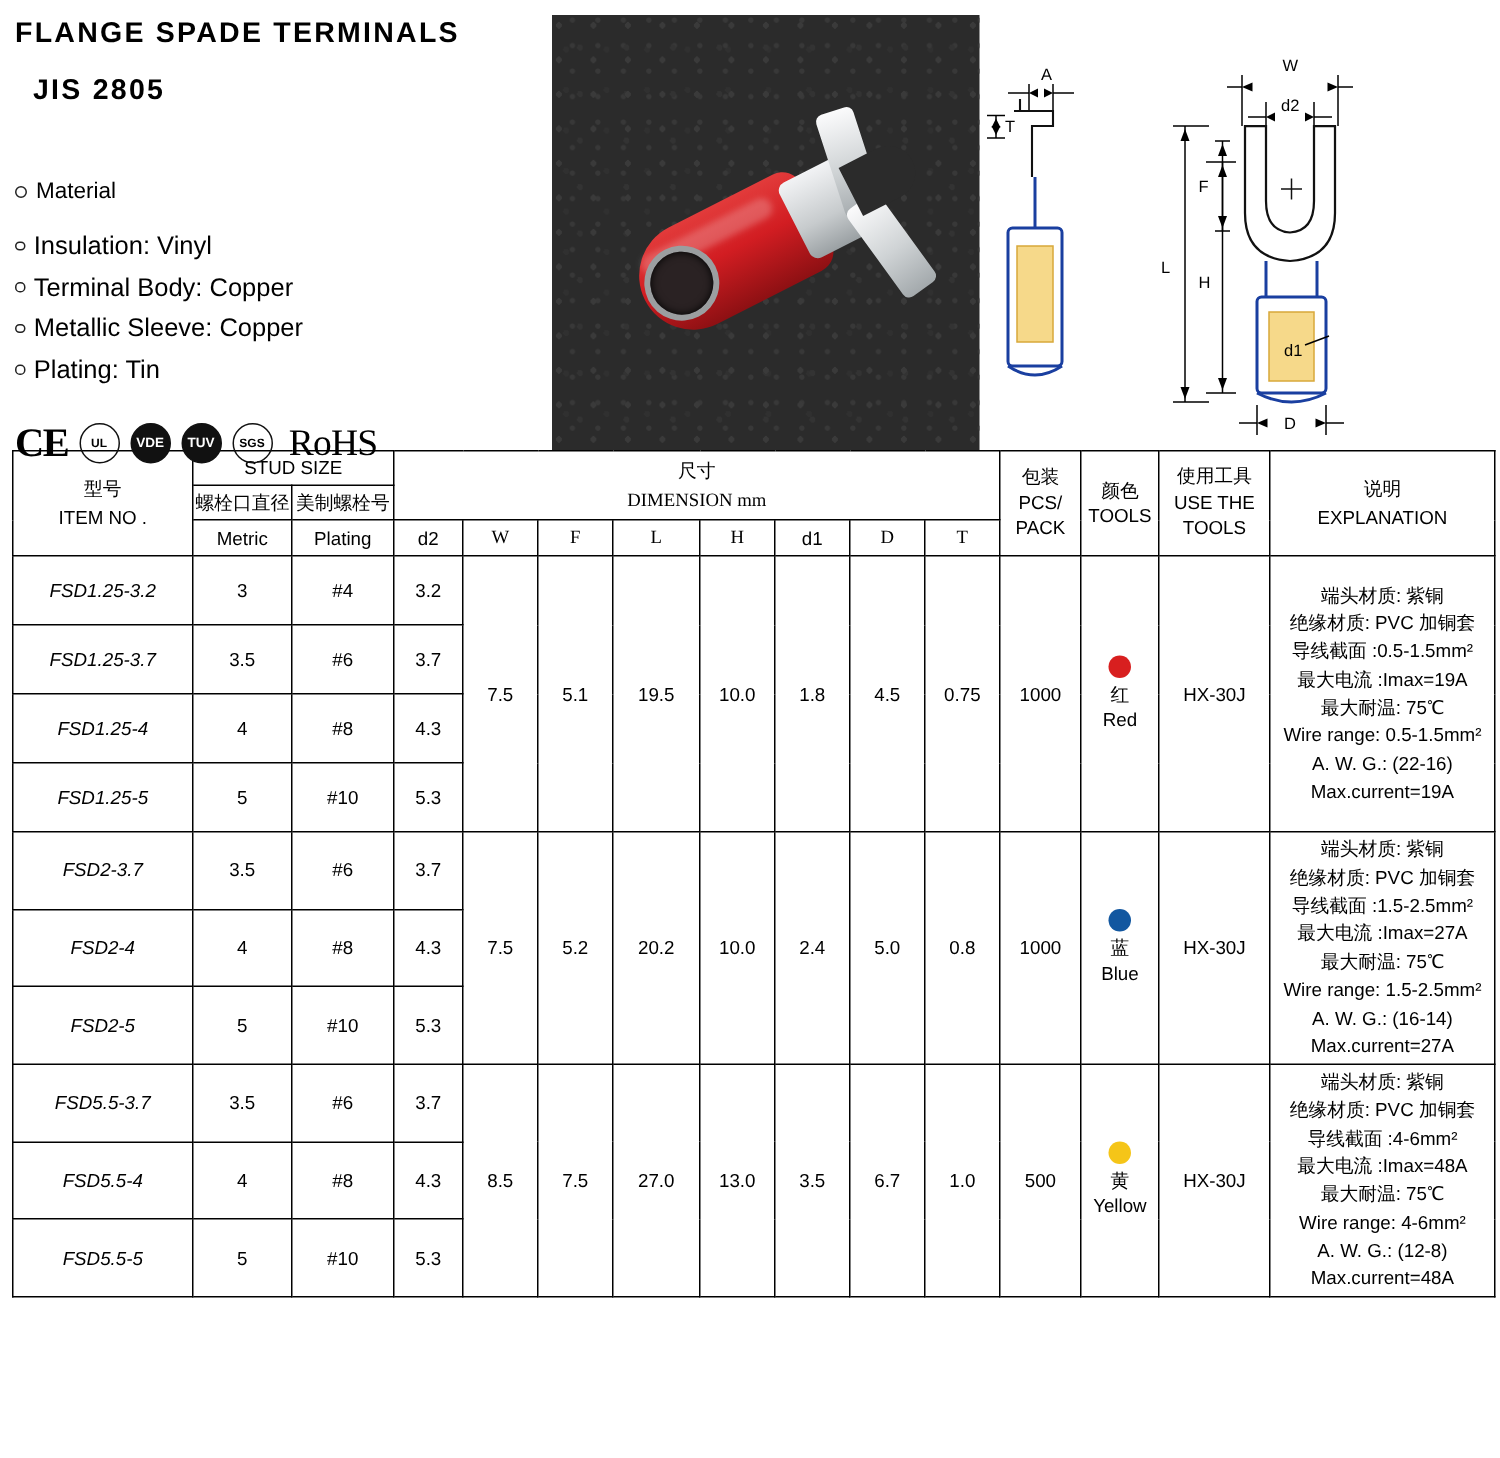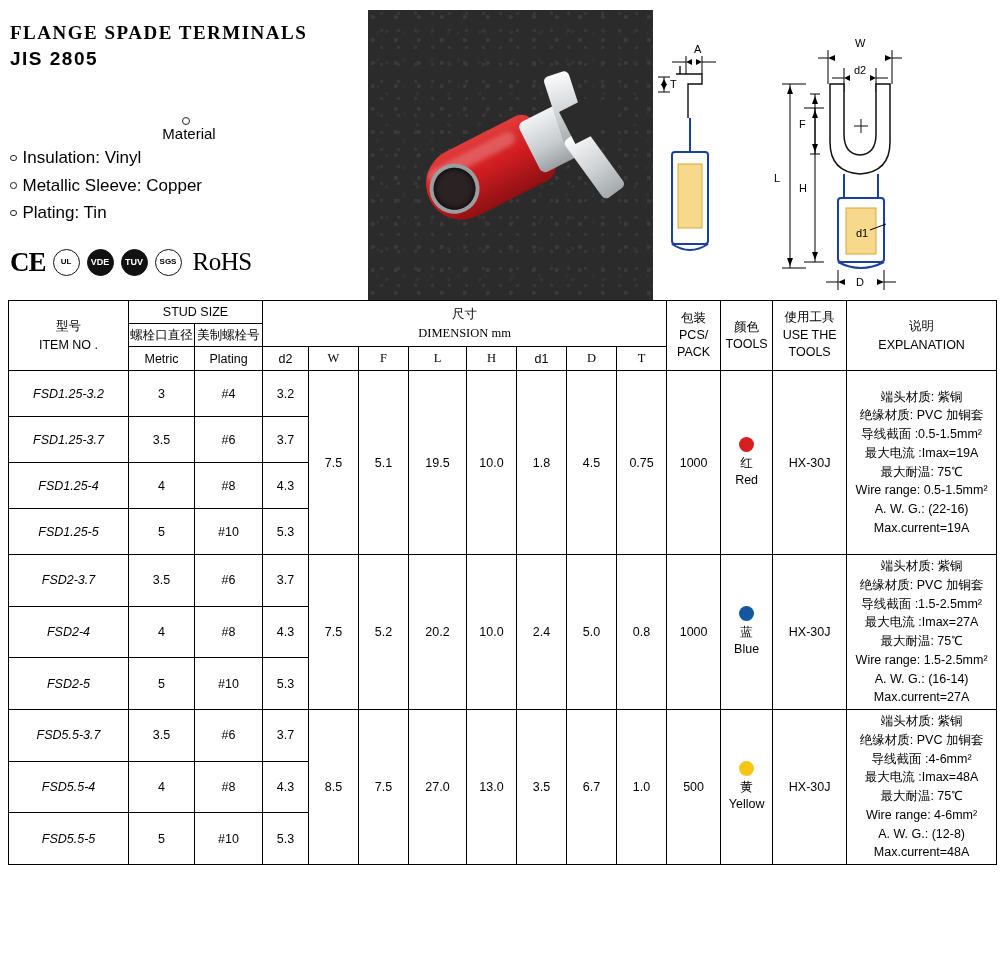--- a/index.html
+++ b/index.html
@@ -10,29 +10,29 @@
     font-family: "Liberation Sans", sans-serif;
     color: #000;
   }
   .page { position: relative; width: 1000px; height: 972px; overflow: hidden; }
 
   
   .top { display: flex; width: 1000px; height: 300px; padding: 4px 0 0 0; }
   .top-left { width: 368px; padding-left: 10px; position: relative; }
   .title-main {
     font-size: 19px; font-weight: bold; letter-spacing: 1.5px;
-    margin: 16px 0 0 0; line-height: 1.35; font-family: Liberation Serif, serif;
+    margin: 6px 0 0 0; line-height: 1.35;
   }
   .title-sub {
     font-size: 19px; font-weight: bold; letter-spacing: 1.5px;
-    margin: 0; line-height: 1.35;
+    margin: 12px; line-height: 1.35;
   }
   .material-block { margin-top: 46px; }
   .material-head {
-    font-size: 15px; margin-bottom: 2px; display: flex; align-items: center; flex-direction: column;
+    font-size: 15px; margin-bottom: 14px; display: flex; align-items: center;
   }
   .mat-item {
     font-size: 17px; line-height: 1.62; display: flex; align-items: center;
   }
   .bullet {
     display: inline-block; width: 8px; height: 8px; border-radius: 50%;
     border: 1.4px solid #222; margin-right: 6px; flex: 0 0 auto;
   }
   .bullet.sm { width: 6.5px; height: 6.5px; border-width: 1.2px; }
 
@@ -145,20 +145,24 @@
       <div class="title-sub">JIS  2805</div>
 
       <div class="material-block">
         <div class="material-head">
           <span class="bullet"></span>
           <span>Material</span>
         </div>
         <div class="mat-item">
           <span class="bullet sm"></span>
           <span>Insulation: Vinyl</span>
+        </div>
+        <div class="mat-item">
+          <span class="bullet sm"></span>
+          <span>Terminal Body: Copper</span>
         </div>
         <div class="mat-item">
           <span class="bullet sm"></span>
           <span>Metallic Sleeve: Copper</span>
         </div>
         <div class="mat-item">
           <span class="bullet sm"></span>
           <span>Plating: Tin</span>
         </div>
       </div>

